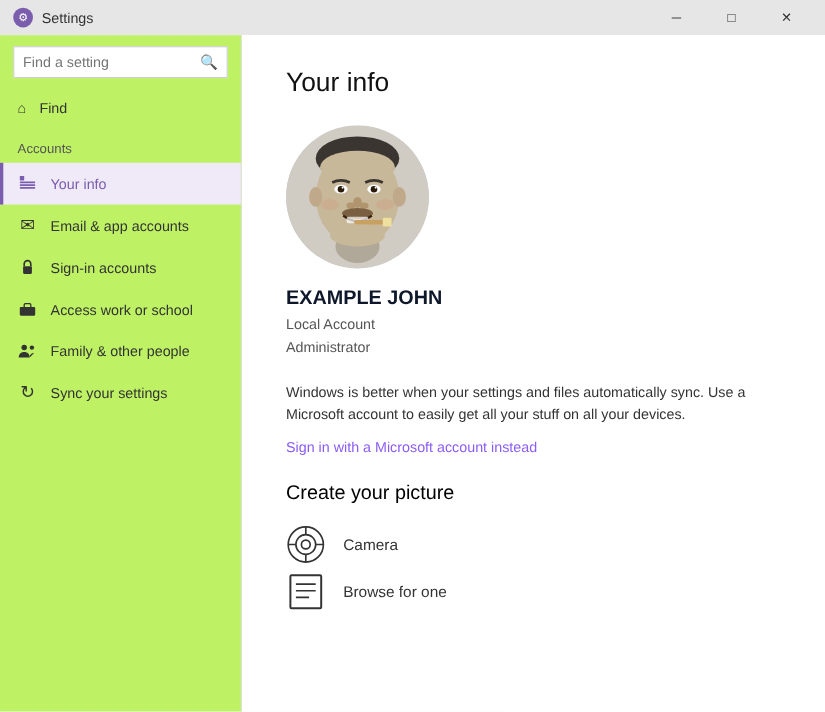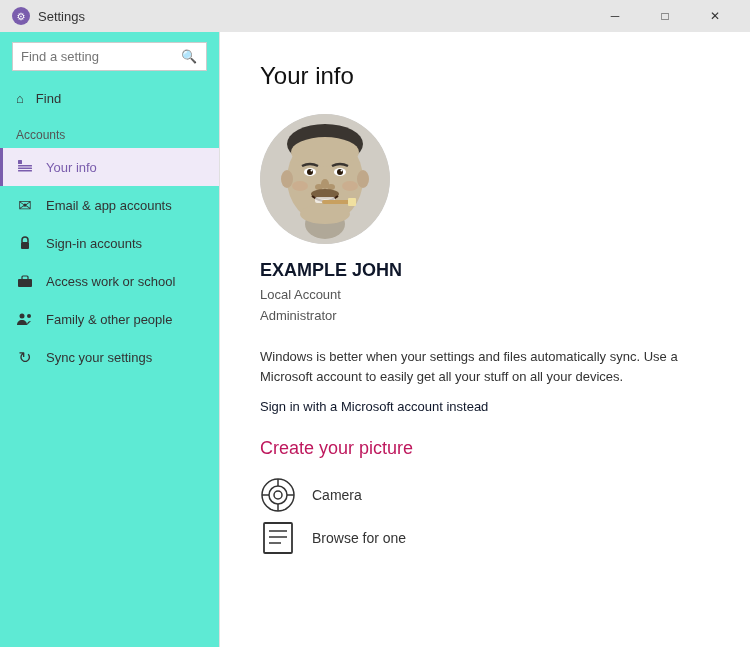--- a/index.html
+++ b/index.html
@@ -61,21 +61,21 @@
     .app-container {
       display: flex;
       height: calc(647px - 32px);
       background: white;
     }
 
     
     .sidebar {
       width: 220px;
       min-width: 220px;
-      background: #5eead4;
+      background: #bef264;
       display: flex;
       flex-direction: column;
       border-right: 1px solid #e0e0e0;
       overflow-y: auto;
     }
 
     .sidebar-search {
       margin: 10px 12px;
       display: flex;
       align-items: center;
@@ -186,31 +186,31 @@
       margin-bottom: 24px;
       max-width: 460px;
     }
     .sync-text {
       font-size: 13px;
       color: #333;
       line-height: 1.6;
       margin-bottom: 10px;
     }
     .sync-link {
-      color: #0f172a;
+      color: #8b5cf6;
       cursor: pointer;
       font-size: 13px;
       text-decoration: none;
     }
 
     
     .section-title {
       font-size: 18px;
       font-weight: 300;
-      color: #be185d;
+      color: #000000;
       margin-bottom: 18px;
     }
 
     .picture-options {
       display: flex;
       flex-direction: column;
       gap: 7px;
       margin-bottom: 28px;
     }
 

